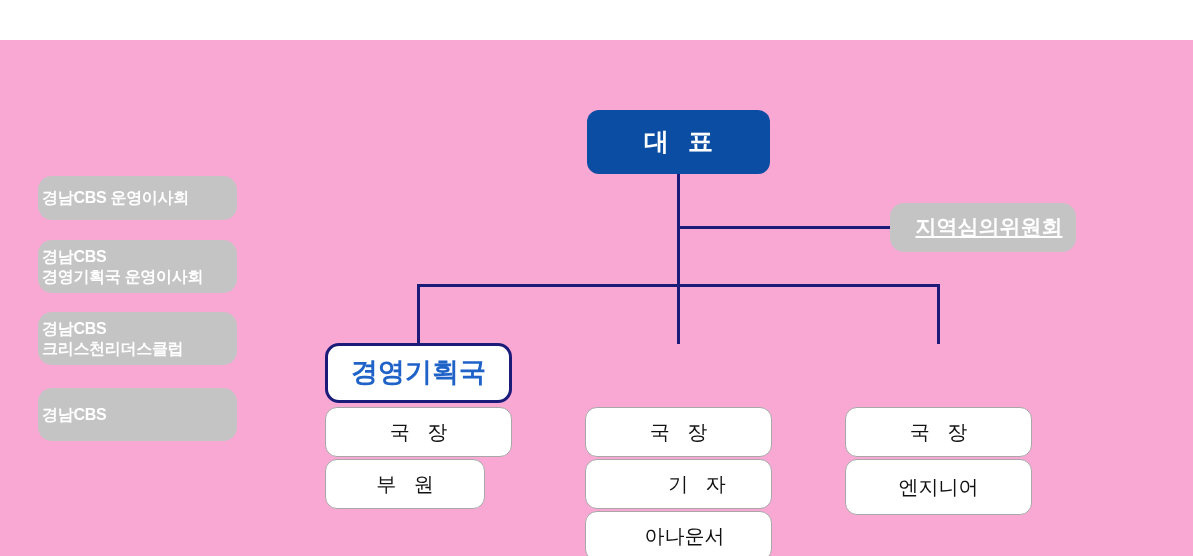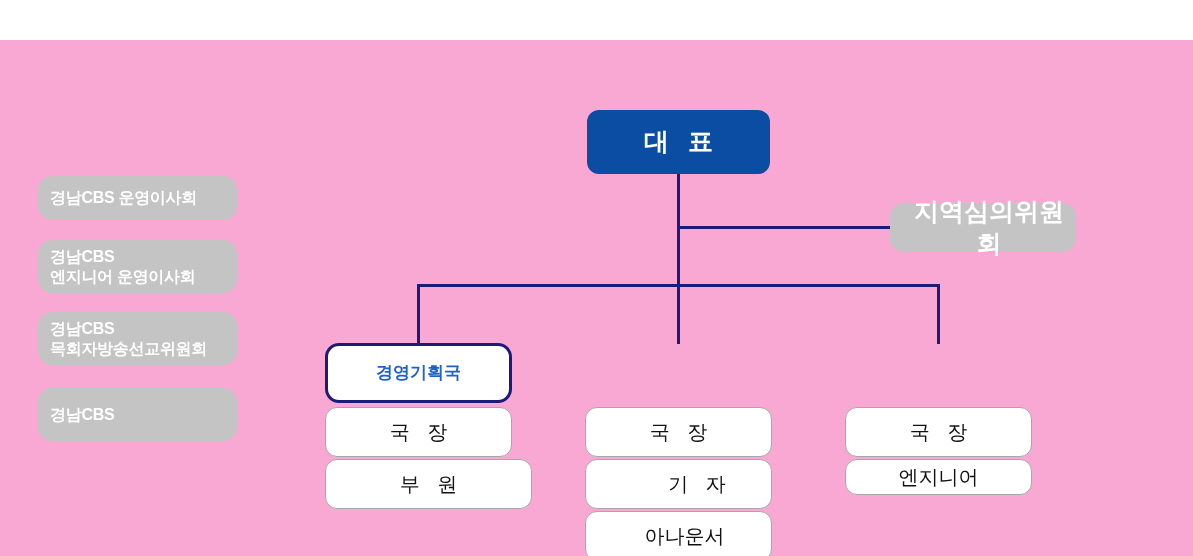--- a/index.html
+++ b/index.html
@@ -52,42 +52,43 @@
   }
 
   
   .box-grey {
     background: #c4c4c4;
     color: #ffffff;
     border-radius: 14px;
     font-size: 16px;
     font-weight: bold;
     justify-content: flex-start;
-    padding-left: 12px;
+    padding-left: 4px;
     letter-spacing: -0.3px;
   }
   .box-grey.center-text {
     justify-content: center;
     padding-left: 12px;
-    font-size: 25px;
+    font-size: 21px;
     letter-spacing: 0px;
+    text-decoration: underline;
   }
   .box-grey .lines {
     text-align: left;
     width: 100%;
   }
   .box-grey .lines span { display: block; }
 
   
   .box-dept {
     background: #ffffff;
     border: 3px solid #1b1b7a;
     border-radius: 14px;
     color: #1f62c8;
-    font-size: 17px;
+    font-size: 27px;
     font-weight: bold;
   }
   .box-dept.spaced {
     letter-spacing: 5px;
     text-indent: 5px;
   }
 
   
   .box-role {
     background: #ffffff;
@@ -125,41 +126,41 @@
 
   <div class="box box-grey" style="left:38px; top:136px; width:199px; height:44px;">
     <div class="lines">
       <span>경남CBS 운영이사회</span>
     </div>
   </div>
 
   <div class="box box-grey" style="left:38px; top:200px; width:199px; height:53px;">
     <div class="lines">
       <span>경남CBS</span>
-      <span>엔지니어 운영이사회</span>
+      <span>경영기획국 운영이사회</span>
     </div>
   </div>
 
   <div class="box box-grey" style="left:38px; top:272px; width:199px; height:53px;">
     <div class="lines">
       <span>경남CBS</span>
-      <span>목회자방송선교위원회</span>
+      <span>크리스천리더스클럽</span>
     </div>
   </div>
 
   <div class="box box-grey" style="left:38px; top:348px; width:199px; height:53px;">
     <div class="lines">
       <span>경남CBS</span>
     </div>
   </div>
 
   <div class="box box-dept" style="left:325px; top:303px; width:187px; height:60px;">경영기획국</div>
   <div class="box box-role spaced" style="left:325px; top:367px; width:187px; height:50px;">국 장</div>
-  <div class="box box-role spaced" style="left:325px; top:419px; width:207px; height:50px;">부 원</div>
+  <div class="box box-role spaced" style="left:325px; top:419px; width:160px; height:50px;">부 원</div>
 
   <div class="box box-role spaced" style="left:585px; top:367px; width:187px; height:50px;">국 장</div>
   <div class="box box-role spaced" style="left:585px; top:419px; width:187px; height:50px;padding-left:37px;">기 자</div>
   <div class="box box-role" style="left:585px; top:471px; width:187px; height:50px;padding-left:12px;">아나운서</div>
 
   <div class="box box-role spaced" style="left:845px; top:367px; width:187px; height:50px;">국 장</div>
-  <div class="box box-role" style="left:845px; top:419px; width:187px; height:36px;">엔지니어</div>
+  <div class="box box-role" style="left:845px; top:419px; width:187px; height:56px;">엔지니어</div>
 
 </div>
 
 </body></html>

